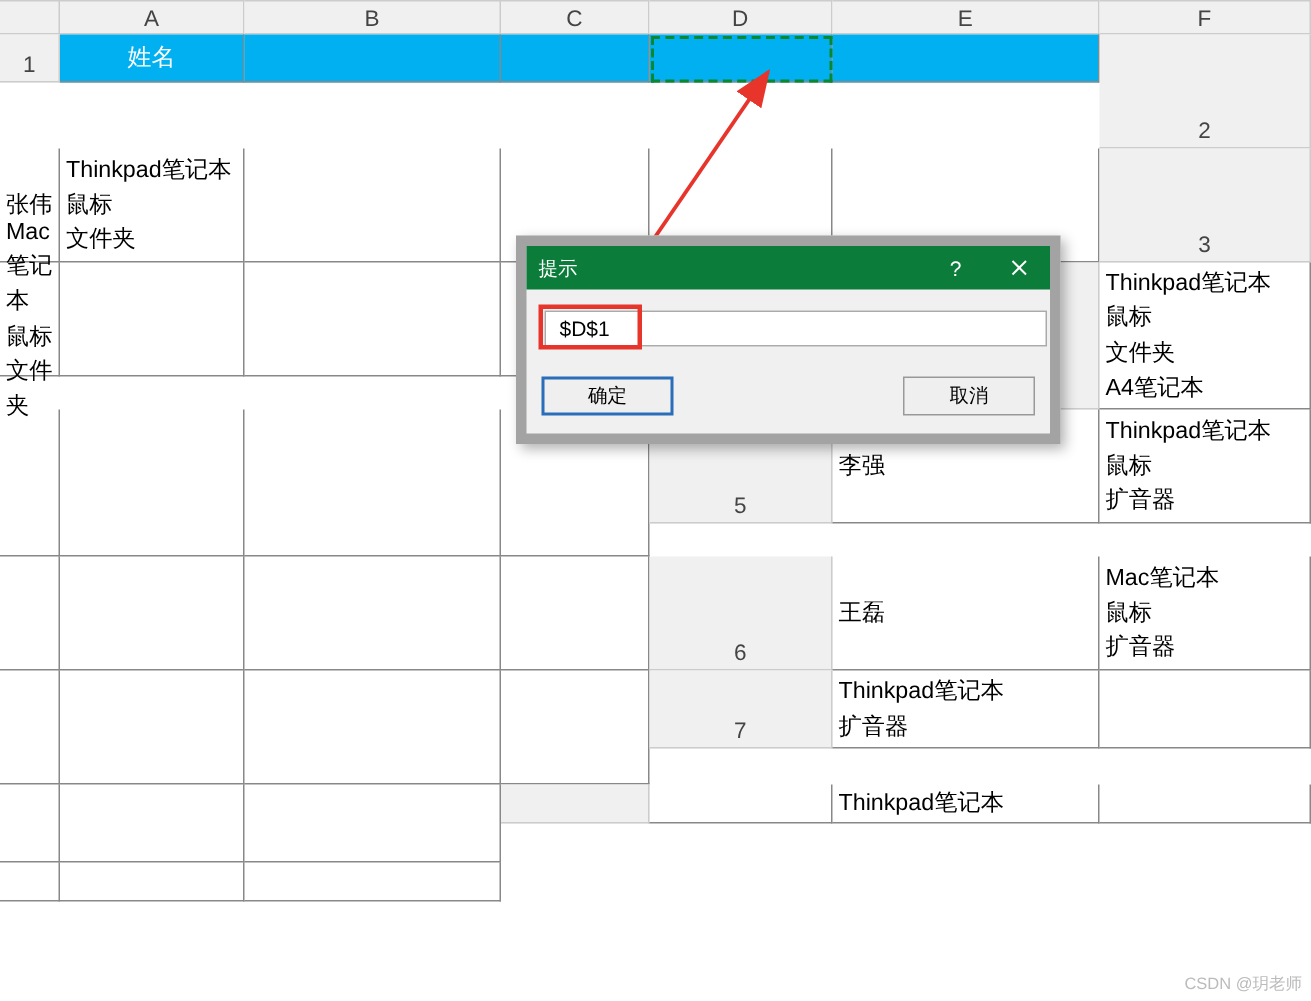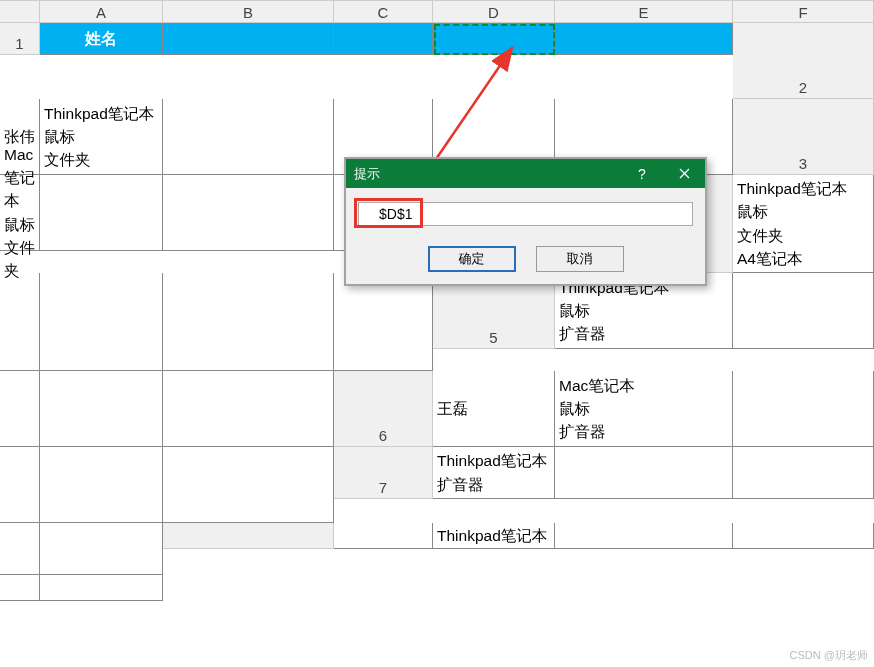--- a/index.html
+++ b/index.html
@@ -52,21 +52,21 @@
       padding: 2px 4px;
       white-space: pre-line;
       line-height: 1.5;
       font-size: 15.5px;
       display: flex;
       align-items: center;
     }
     .header-cell {
       background: #00b0f0;
       color: #fff;
-      font-weight: bold;
+      font-weight: normal;
       justify-content: center;
       text-align: center;
       font-size: 16px;
     }
     .row1 { height: 32px; }
     .rowdata3 { height: 76px; }
     .rowdata4 { height: 98px; }
     .rowdata-last { height: 26px; }
     
     .marching-ants {
@@ -87,21 +87,21 @@
       z-index: 10;
       pointer-events: none;
     }
     
     .dialog {
       position: absolute;
       top: 157px;
       left: 344px;
       width: 363px;
       background: #f0f0f0;
-      border: 2px solid #a3a3a3;
+      border: 7px solid #a3a3a3;
       box-shadow: 3px 3px 8px rgba(0,0,0,0.3);
       z-index: 20;
     }
     .dialog-titlebar {
       background: #0b7c3a;
       color: #fff;
       height: 29px;
       display: flex;
       align-items: center;
       padding-left: 8px;
@@ -125,38 +125,38 @@
     .dialog-label {
       font-size: 12.5px;
       color: #333;
       margin-bottom: 6px;
     }
     .dialog-input {
       width: 335px;
       height: 24px;
       border: 1px solid #aaa;
       background: #fff;
-      padding: 2px 20px;
+      padding: 2px 9px;
       font-size: 14px;
       font-family: Arial, sans-serif;
       outline: none;
     }
     .input-container { position: relative; }
     .red-box {
       position: absolute;
       top: -4px;
       left: -4px;
       width: 69px;
       height: 30px;
       border: 3px solid #e7352c;
       pointer-events: none;
     }
     .dialog-buttons {
       display: flex;
-      justify-content: center;
+      justify-content: space-between;
       gap: 20px;
       padding: 6px 10px 12px 10px;
     }
     .dialog-btn {
       width: 88px;
       height: 26px;
       border: 1px solid #999;
       background: #efefef;
       font-size: 13px;
       cursor: pointer;
@@ -214,20 +214,21 @@
   <div class="cell rowdata4">Thinkpad笔记本
 鼠标
 文件夹
 A4笔记本</div>
   <div class="cell rowdata4"></div>
   <div class="cell rowdata4"></div>
   <div class="cell rowdata4"></div>
   <div class="cell rowdata4"></div>
 
   <div class="row-header rowdata3">5</div>
+  <div class="cell rowdata3">李强</div>
   <div class="cell rowdata3">Thinkpad笔记本
 鼠标
 扩音器</div>
   <div class="cell rowdata3"></div>
   <div class="cell rowdata3"></div>
   <div class="cell rowdata3"></div>
   <div class="cell rowdata3"></div>
 
   <div class="row-header rowdata3">6</div>
   <div class="cell rowdata3">王磊</div>

